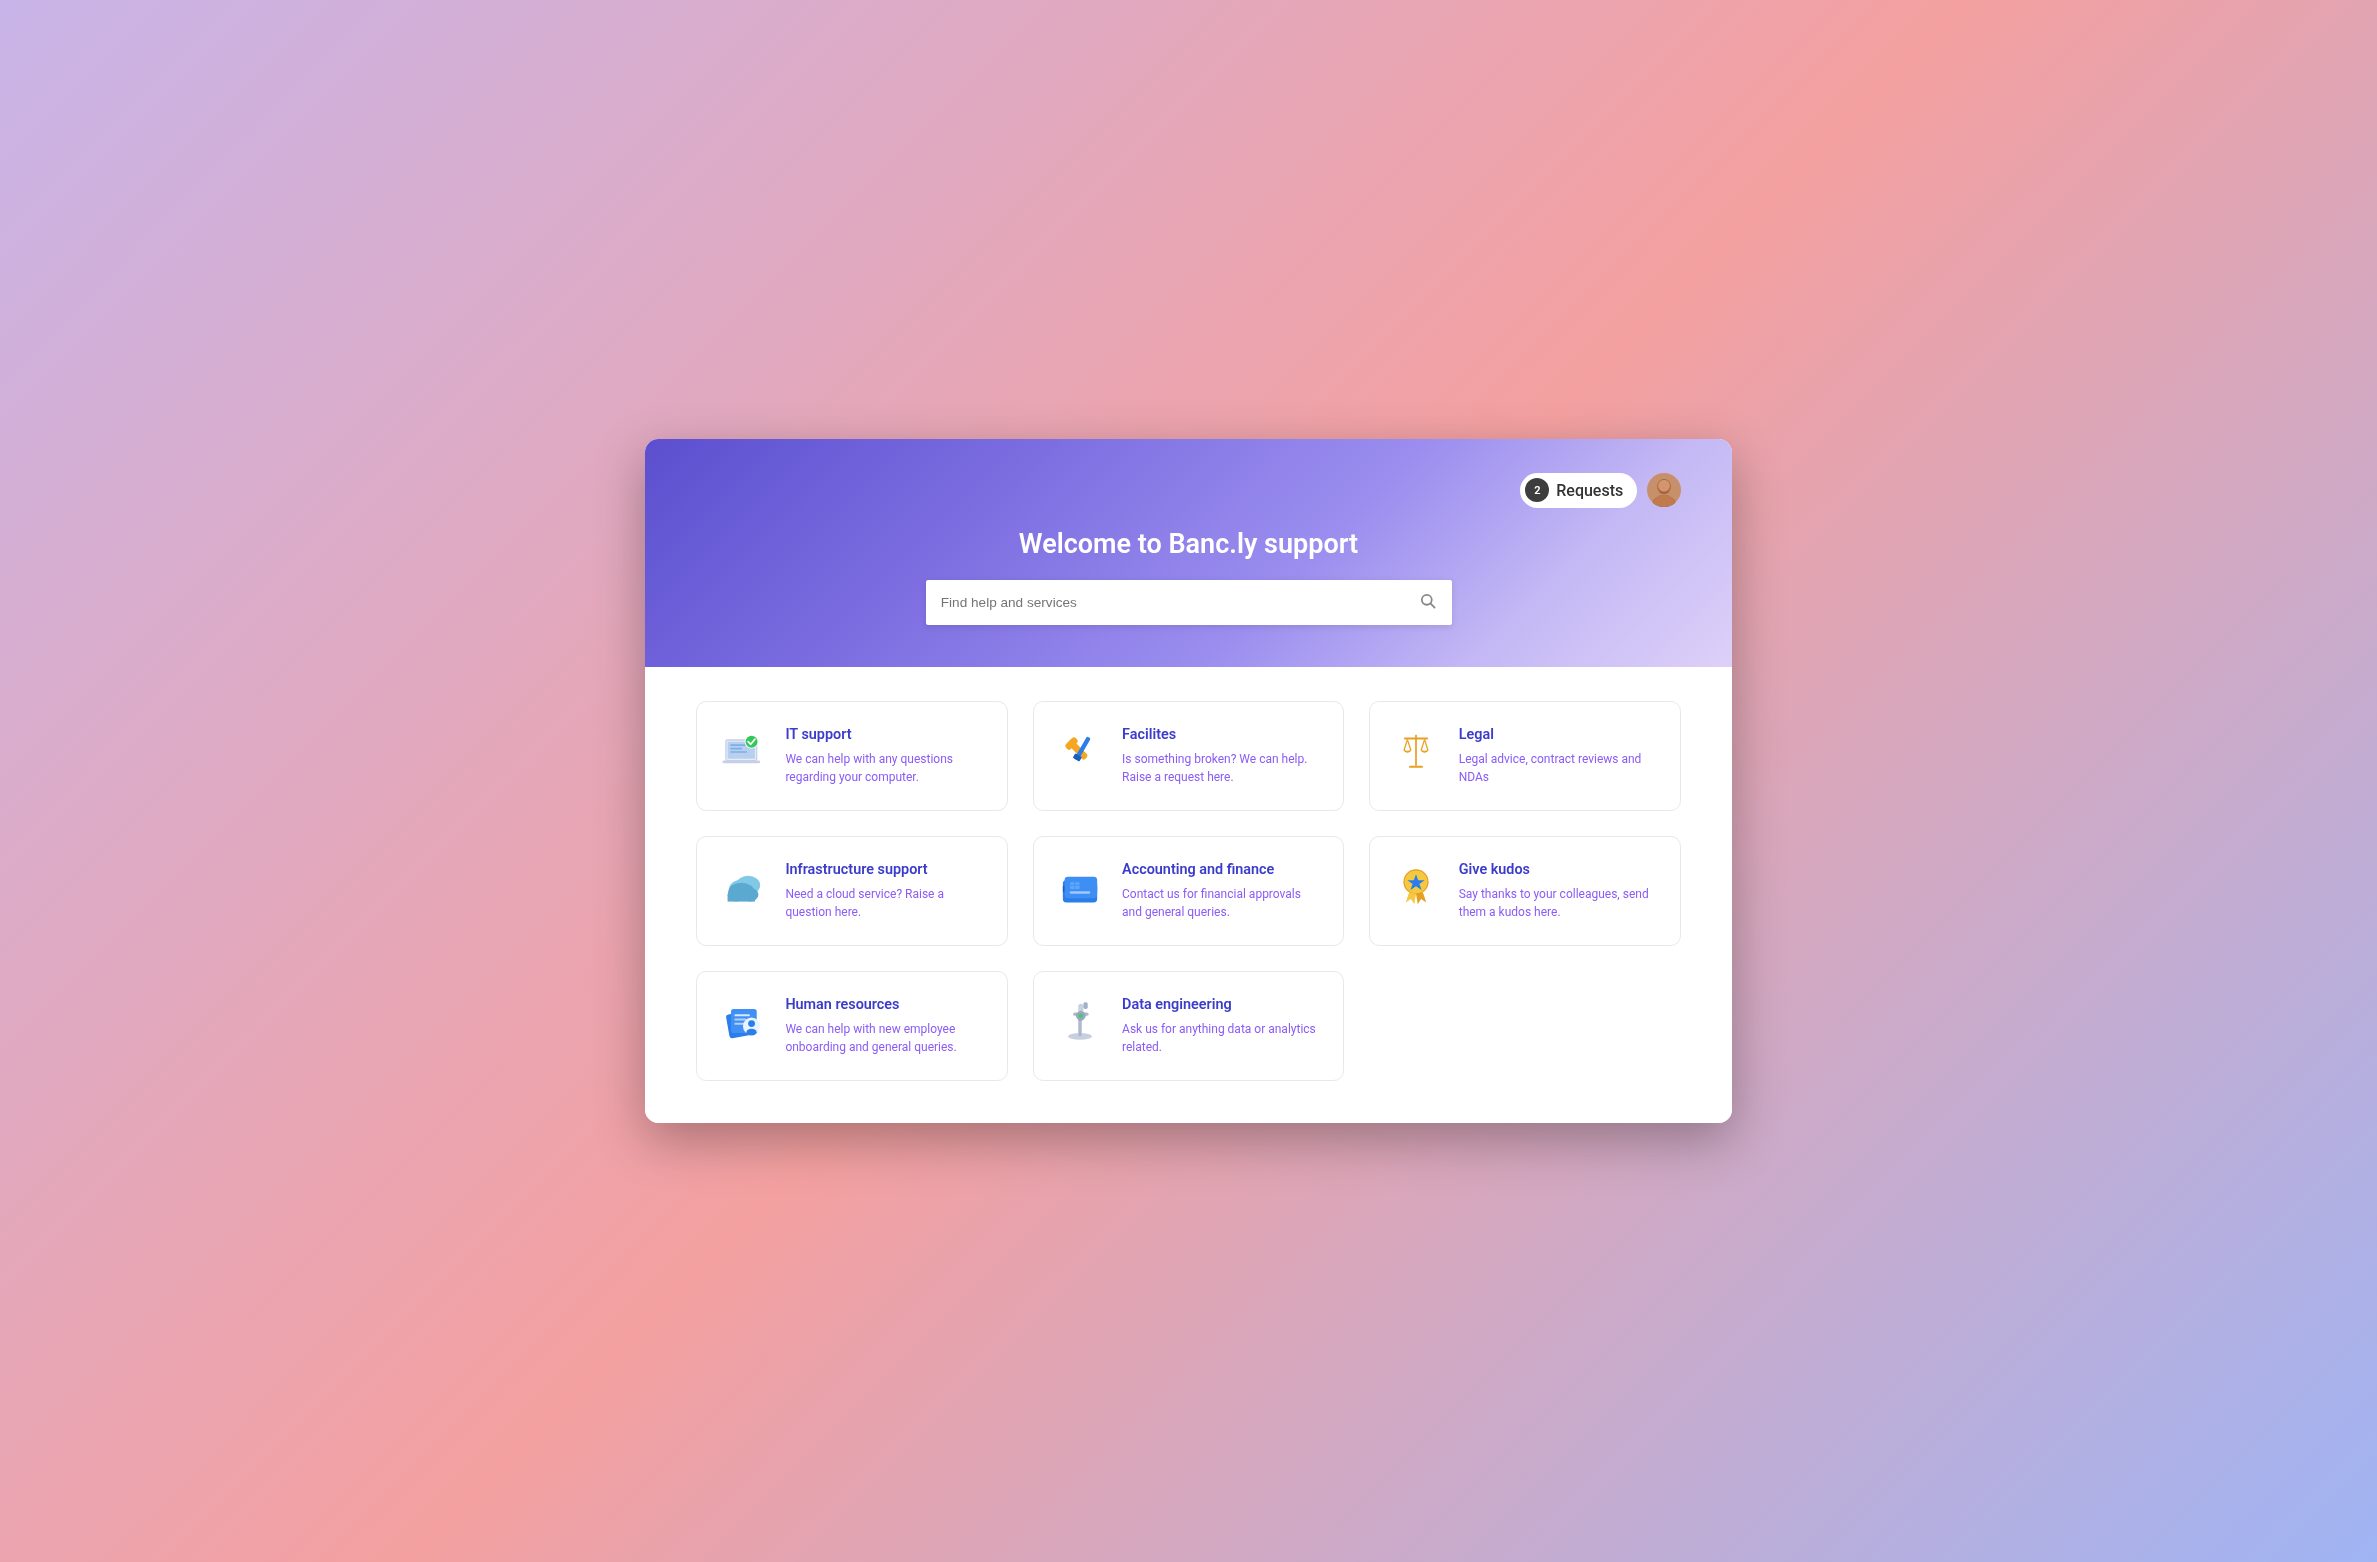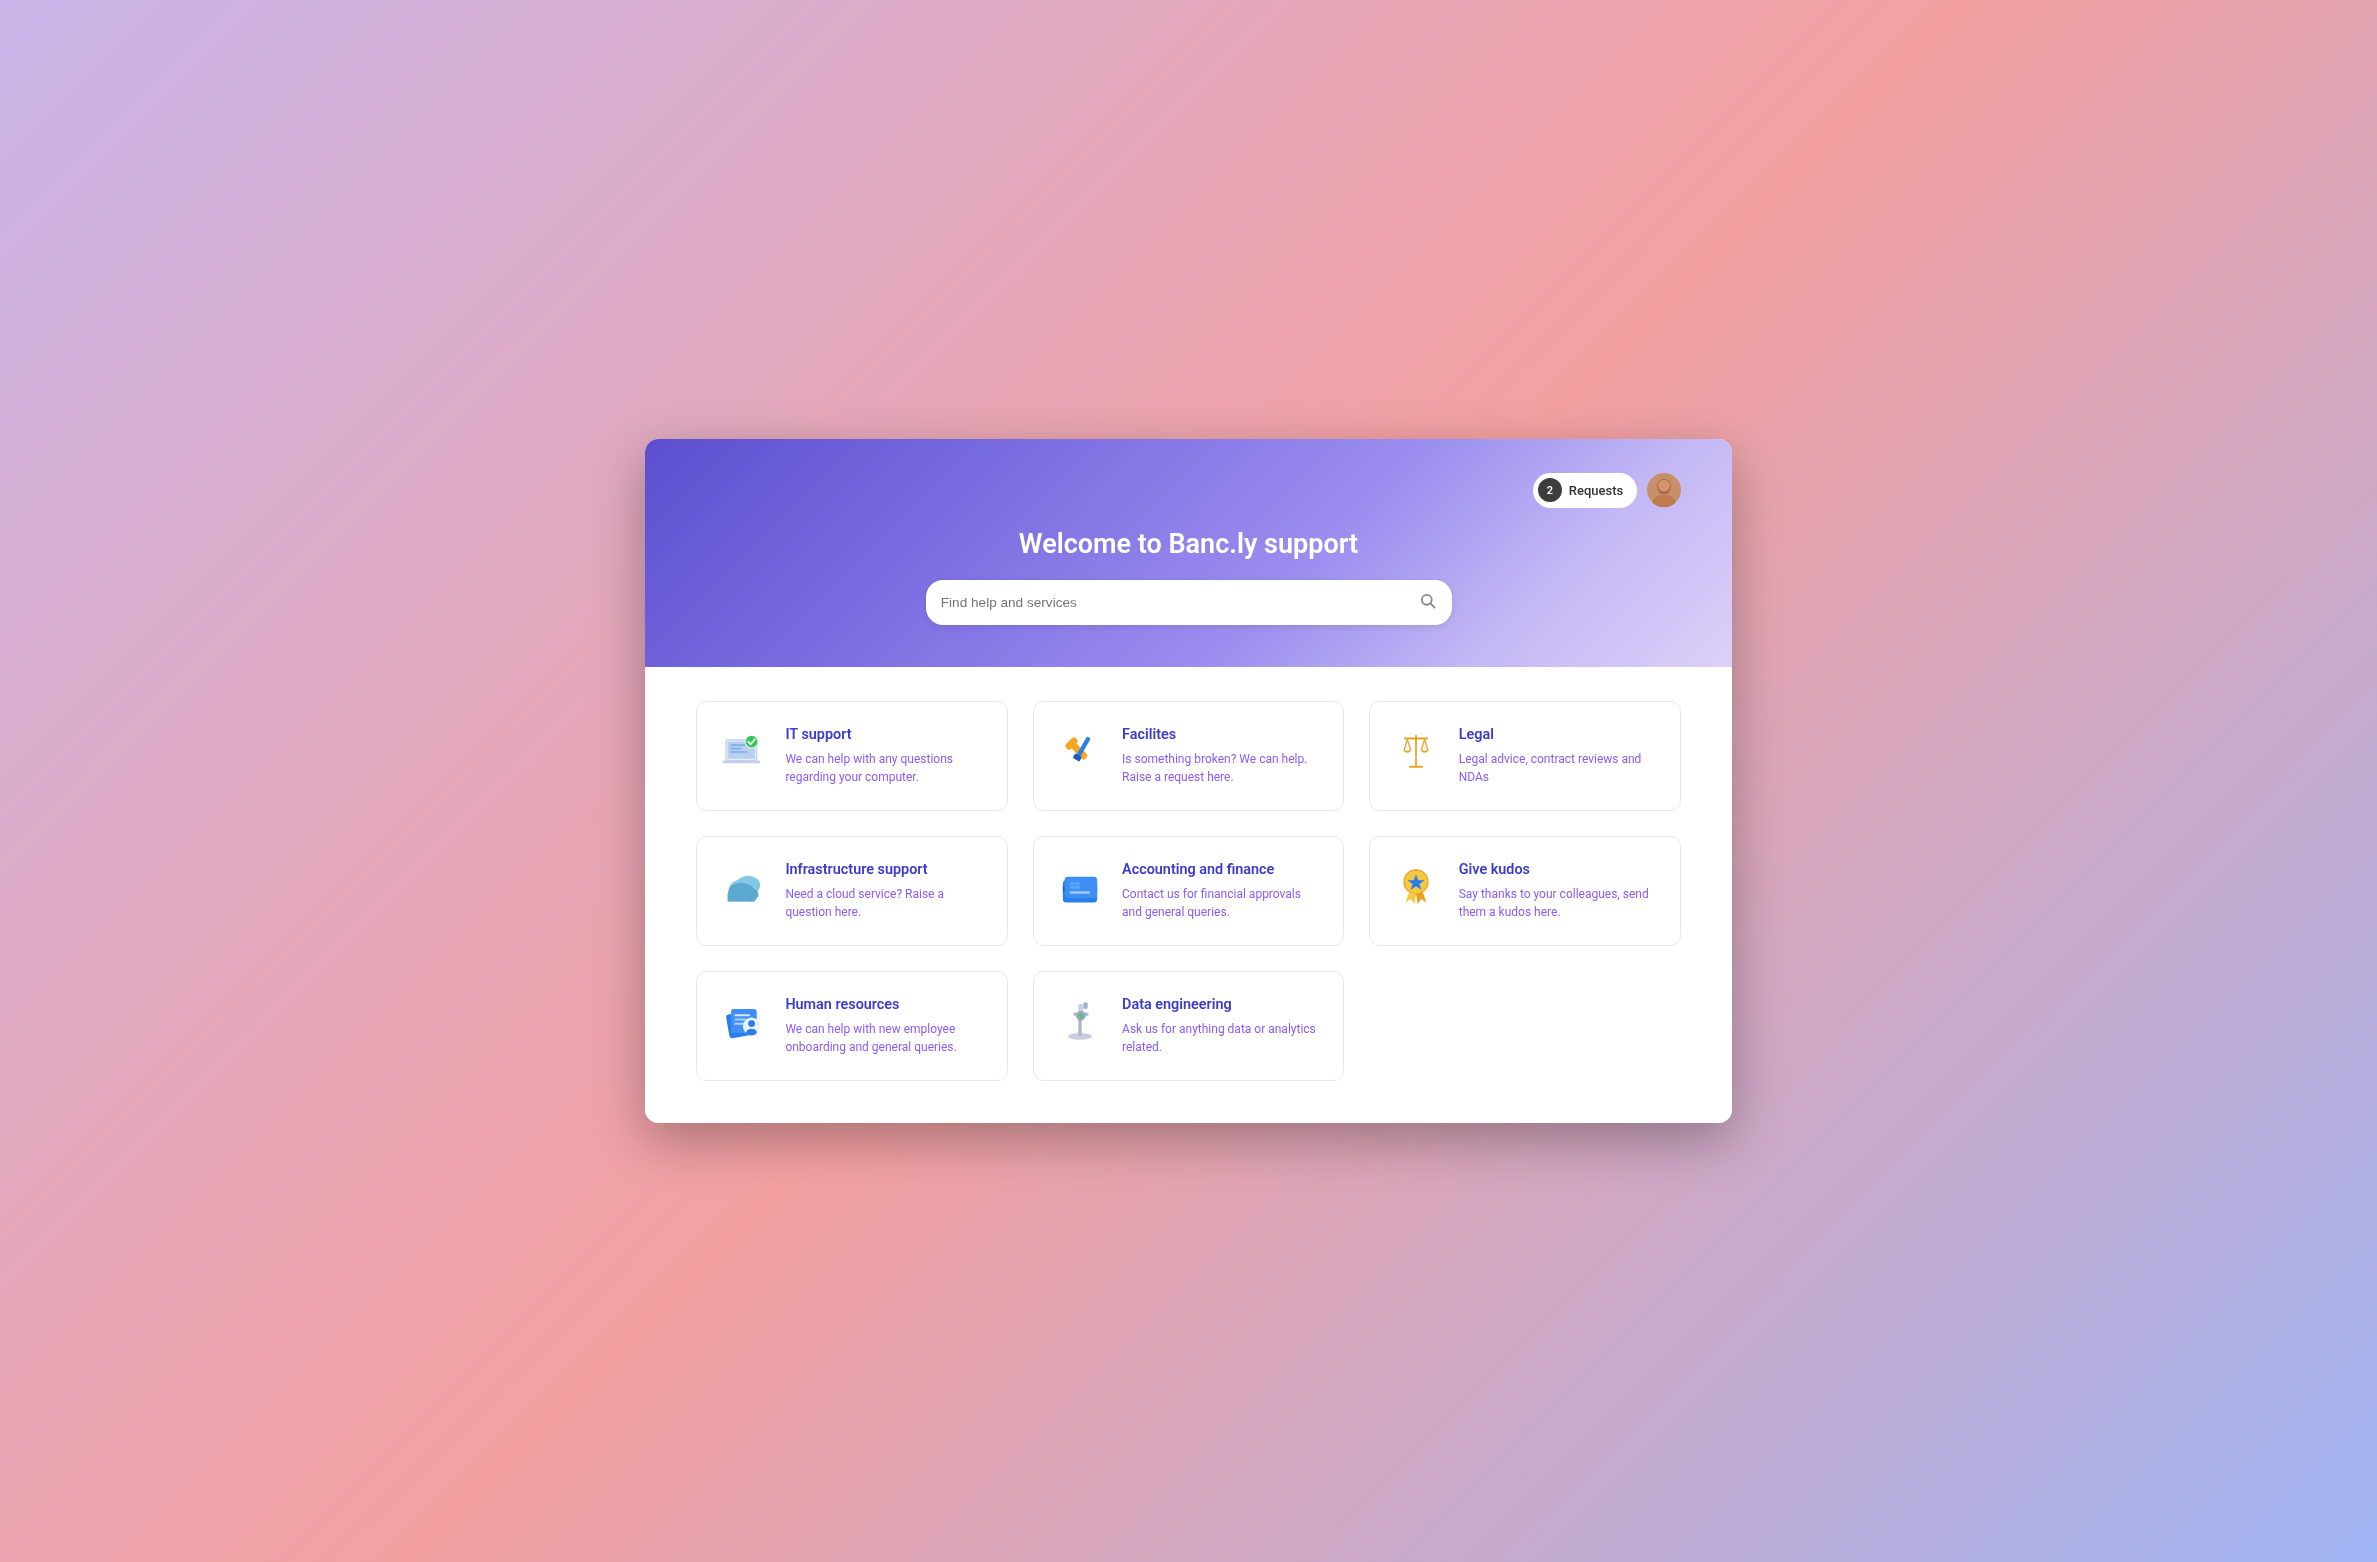--- a/index.html
+++ b/index.html
@@ -51,21 +51,21 @@
       border-radius: 50%;
       width: 24px;
       height: 24px;
       display: flex;
       align-items: center;
       justify-content: center;
       font-size: 11px;
       font-weight: 600;
     }
     .badge-label {
-      font-size: 13px;
+      font-size: 16px;
       font-weight: 500;
       color: #333;
       text-align: right;
     }
     .avatar {
       width: 34px;
       height: 34px;
       border-radius: 50%;
       overflow: hidden;
       background: #c8a882;
@@ -77,21 +77,21 @@
     .header-title {
       color: white;
       font-size: 27px;
       font-weight: 600;
       text-align: right;
       margin-bottom: 20.4px;
     }
     .search-bar {
       width: 526px;
       background: white;
-      border-radius: 17px;
+      border-radius: 2px;
       display: flex;
       align-items: center;
       padding: 12px 15.3px;
       gap: 10.2px;
       box-shadow: 0 1.7px 6.8px rgba(0,0,0,0.1);
     }
     .search-input {
       flex: 1;
       border: none;
       outline: none;

